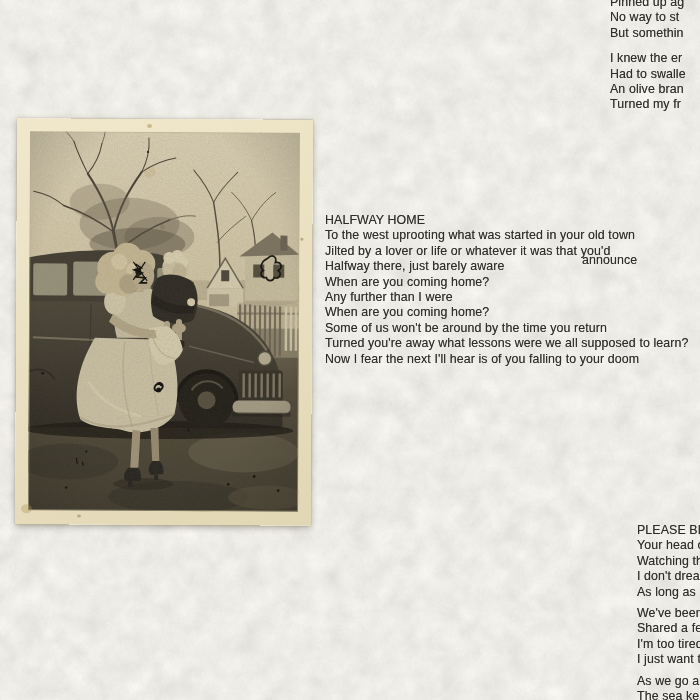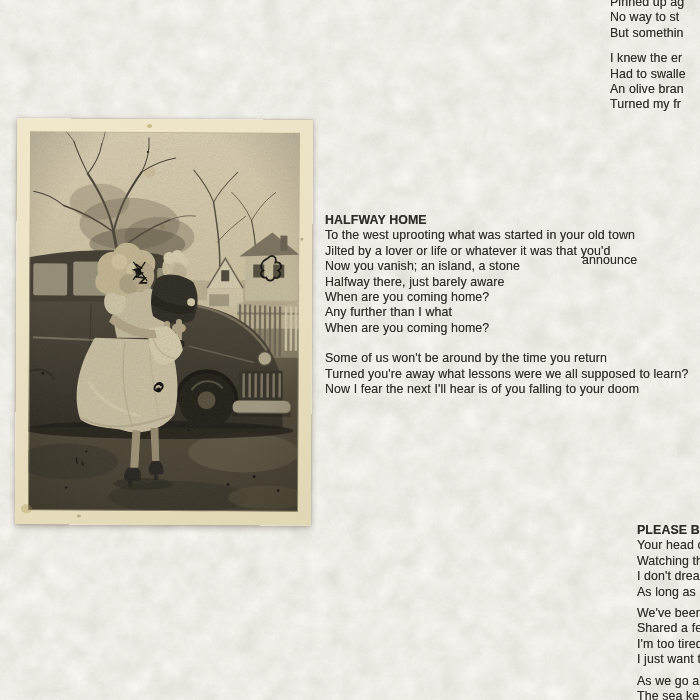--- a/index.html
+++ b/index.html
@@ -15,27 +15,27 @@
   .photo-inner{position:absolute;left:13px;top:13px;width:270px;height:379px;display:block;}
   .stain{position:absolute;border-radius:50%;}
   .stain.s1{left:130px;top:5px;width:5px;height:4px;background:rgba(176,150,90,.55);}
   .stain.s2{left:6px;top:386px;width:11px;height:9px;background:rgba(170,146,86,.35);}
   .stain.s3{left:284px;top:118px;width:3px;height:3px;background:rgba(120,100,60,.45);}
   .stain.s4{left:62px;top:396px;width:4px;height:3px;background:rgba(120,100,60,.4);}
 
   
   .txt{position:absolute;font-size:12.4px;line-height:15.4px;color:#2f2d28;
     white-space:nowrap;letter-spacing:.1px;text-shadow:0 0 .6px rgba(47,45,40,.55);}
-  .song-title{font-weight:700;}
+  .song-title{font-weight:400;}
   .top-right{left:610px;top:-5px;}
   .halfway{left:325px;top:213px;}
   .please{left:637px;top:523px;}
   .gap10{margin-bottom:10px;}
   .gap11{}
-  .gap15{margin-bottom:15px;}
+  .gap15{}
   .gap6{margin-bottom:6px;}
   .announce{position:absolute;left:257px;top:40px;}
 </style>
 </head>
 <body>
 
 <div class="page">
 
   <svg class="paper-svg" width="700" height="700" viewBox="0 0 700 700" aria-hidden="true">
     <defs>
@@ -271,27 +271,26 @@
       <div>An olive bran</div>
       <div>Turned my fr</div>
     </div>
   </div>
 
   <div class="txt halfway">
     <div class="song-title">HALFWAY HOME</div>
     <div class="gap11">
       <div>To the west uprooting what was started in your old town</div>
       <div>Jilted by a lover or life or whatever it was that you'd</div>
-      <div>Now you vanish; an island, a stone</div>
       <div>Halfway there, just barely aware</div>
     </div>
     <span class="announce">announce</span>
     <div class="gap15">
       <div>When are you coming home?</div>
-      <div>Any further than I what</div>
+      <div>Any further than I were</div>
       <div>When are you coming home?</div>
     </div>
     <div>
       <div>Some of us won't be around by the time you return</div>
       <div>Turned you're away what lessons were we all supposed to learn?</div>
       <div>Now I fear the next I'll hear is of you falling to your doom</div>
     </div>
   </div>
 
   <div class="txt please">

